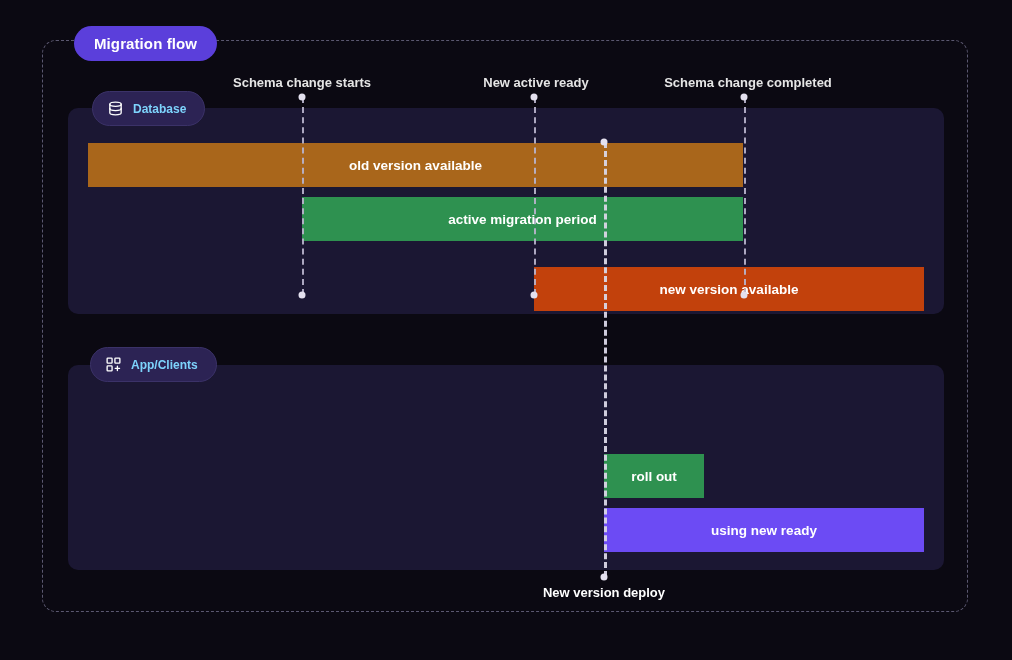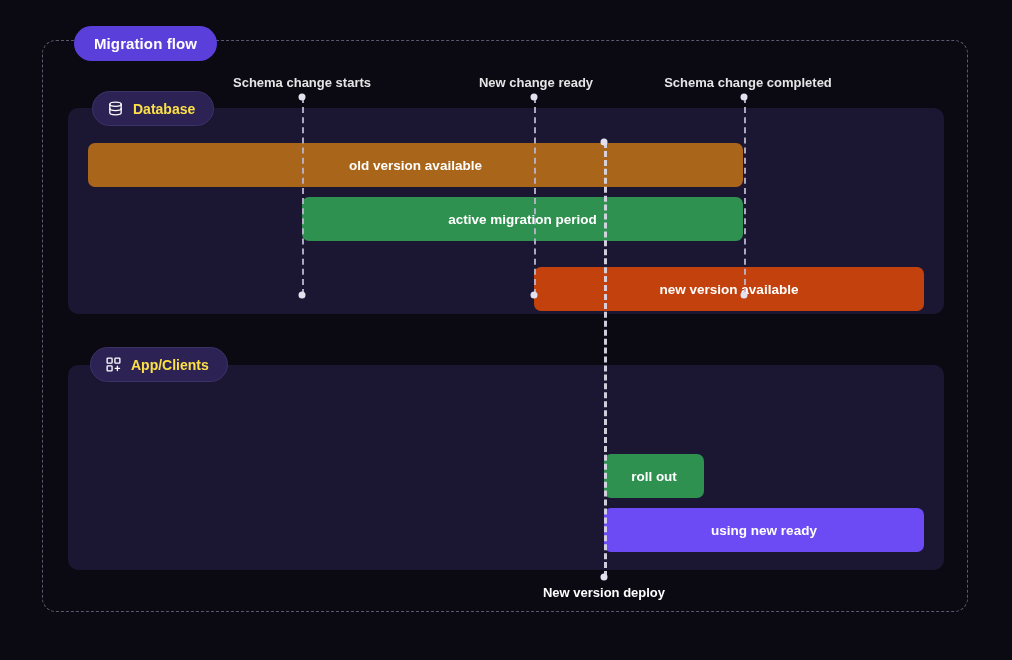--- a/index.html
+++ b/index.html
@@ -28,24 +28,24 @@
     border-radius: 18px;
     font-size: 15px; font-weight: bold;
     letter-spacing: .1px;
     z-index: 40;
   }
 
   
   .lane-pill {
     position: absolute; height: 35px; padding: 0 18px 0 14px;
     display: flex; align-items: center; gap: 9px;
-    background: #2c2354; color: #fde047;
+    background: #2c2354; color: #7dd3fc;
     border: 1px solid #3b3268;
     border-radius: 18px;
-    font-size: 14px; font-weight: bold;
+    font-size: 12px; font-weight: bold;
     z-index: 40;
   }
   .lane-pill .ic { display: flex; align-items: center; }
 
   
   .lane-panel {
     position: absolute; left: 68px; width: 876px;
     background: #1b1733;
     border-radius: 10px;
     z-index: 5;
@@ -74,21 +74,21 @@
     border-radius: 50%; background: #e4e1ef;
     transform: translate(-50%, -50%);
     z-index: 36;
   }
 
   
   .bar {
     position: absolute; height: 44px;
     display: flex; align-items: center; justify-content: center;
     color: #ffffff; font-size: 13.5px; font-weight: bold;
-    border-radius: 7px;
+    border-radius: 0;
     z-index: 20;
     white-space: nowrap;
   }
 
   
   .bottom-label {
     position: absolute;
     color: #ffffff; font-size: 13px; font-weight: bold;
     transform: translateX(-50%);
     white-space: nowrap;
@@ -126,21 +126,21 @@
         <rect x="3" y="3" width="7" height="7" rx="1"></rect>
         <rect x="14" y="3" width="7" height="7" rx="1"></rect>
         <rect x="3" y="14" width="7" height="7" rx="1"></rect>
         <path d="M17.5 14.5v6M14.5 17.5h6"></path>
       </svg>
     </span>
     <span>App/Clients</span>
   </div>
 
   <div class="marker-label" style="left:302px; top:75px;">Schema change starts</div>
-  <div class="marker-label" style="left:536px; top:75px;">New change ready</div>
+  <div class="marker-label" style="left:536px; top:75px;">New active ready</div>
   <div class="marker-label" style="left:748px; top:75px;">Schema change completed</div>
 
   <div class="guide" style="left:302px; top:97px; height:198px;"></div>
   <div class="dot" style="left:302px; top:97px;"></div>
   <div class="dot" style="left:302px; top:295px;"></div>
 
   <div class="guide" style="left:534px; top:97px; height:198px;"></div>
   <div class="dot" style="left:534px; top:97px;"></div>
   <div class="dot" style="left:534px; top:295px;"></div>
 

